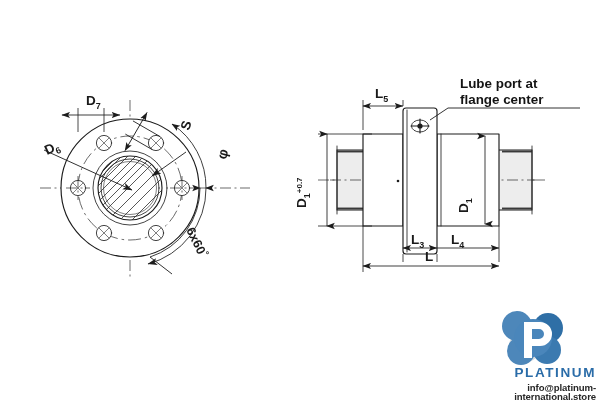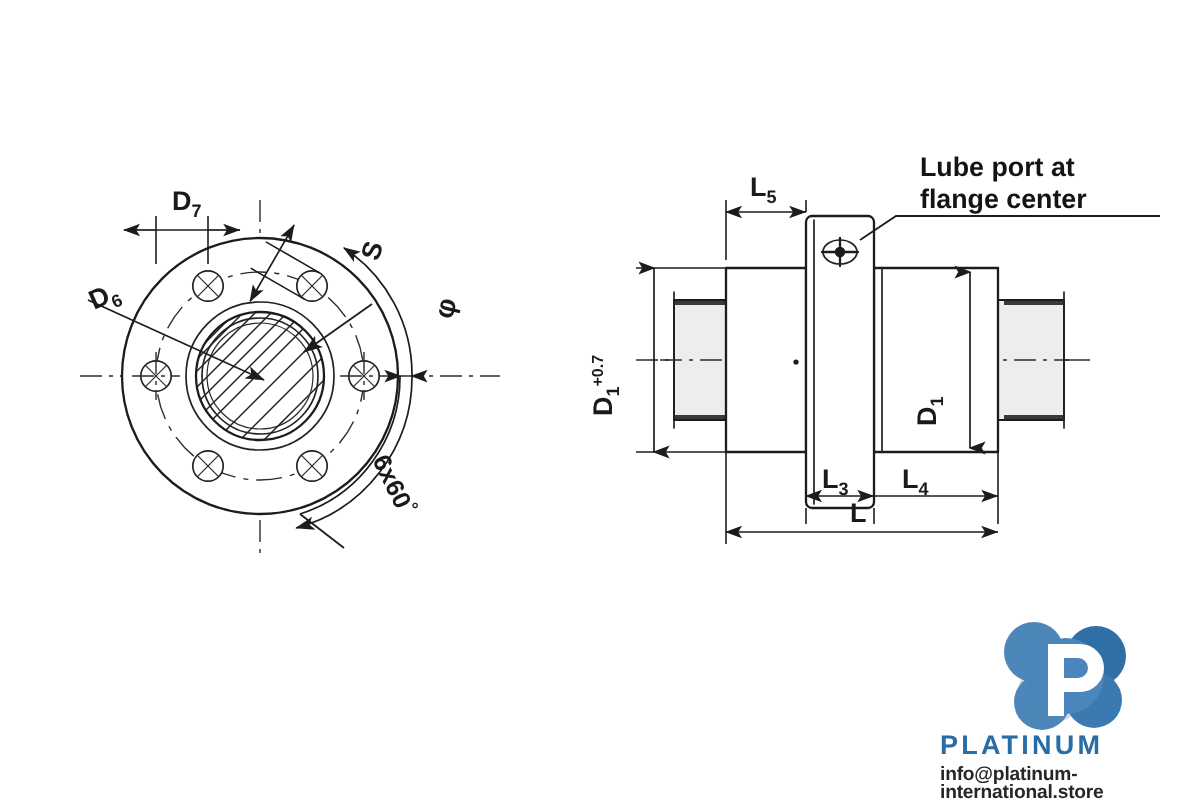--- a/index.html
+++ b/index.html
@@ -133,21 +133,21 @@
     font-weight: 700;
   }
 
   
   #logo-block {
     position: absolute;
     right: 4px;
     bottom: 2px;
     width: 126px;
     height: 92px;
-    text-align: left;
+    text-align: right;
   }
   #logo-mark {
     position: relative;
     width: 126px;
     height: 62px;
   }
   #logo-mark svg {
     position: absolute;
     left: 50%;
     top: 0;

